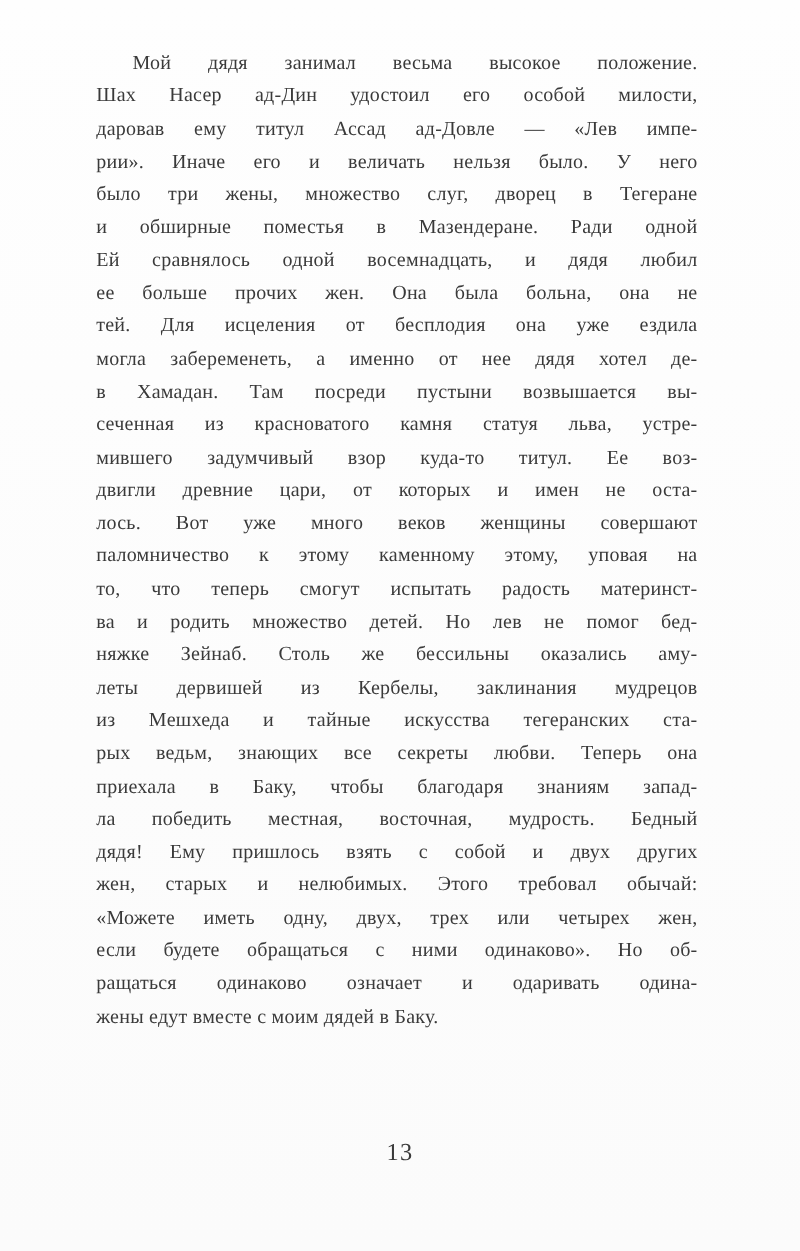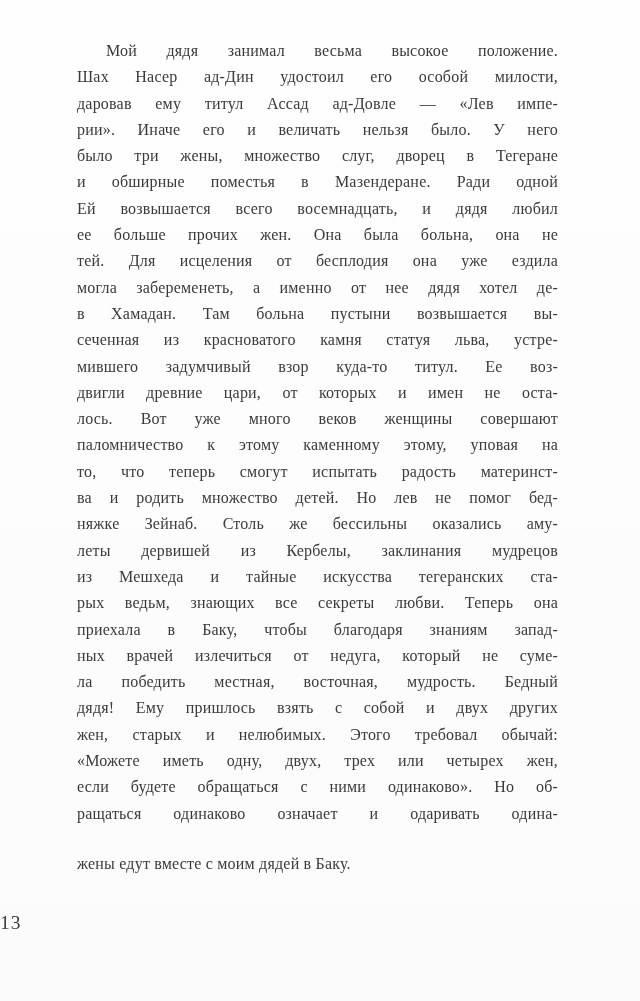--- a/index.html
+++ b/index.html
@@ -36,62 +36,60 @@
     text-align: justify;
     text-align-last: justify;
     white-space: normal;
     height: 26.3px;
   }
   .text-line.first-line {
     text-indent: 29px;
   }
   .text-line.last-line {
     text-align-last: left;
-    margin-top: 24px;
   }
   .page-number {
     position: absolute;
     left: 0;
     top: 912px;
     width: 640px;
-    text-align: left;
+    text-align: center;
     color: #3a3a3a;
     font-size: 19.5px;
     letter-spacing: 1px;
   }
 </style>
 </head>
 <body>
 
 <div class="book-page">
   <div class="text-block" id="text-block">
       <div class="text-line first-line">Мой дядя занимал весьма высокое положение.</div>
       <div class="text-line">Шах Насер ад-Дин удостоил его особой милости,</div>
       <div class="text-line">даровав ему титул Ассад ад-Довле — «Лев импе-</div>
       <div class="text-line">рии». Иначе его и величать нельзя было. У него</div>
       <div class="text-line">было три жены, множество слуг, дворец в Тегеране</div>
       <div class="text-line">и обширные поместья в Мазендеране. Ради одной</div>
-      <div class="text-line">Ей возвышается всего восемнадцать, и дядя любил</div>
+      <div class="text-line">Ей сравнялось одной восемнадцать, и дядя любил</div>
       <div class="text-line">ее больше прочих жен. Она была больна, она не</div>
       <div class="text-line">тей. Для исцеления от бесплодия она уже ездила</div>
       <div class="text-line">могла забеременеть, а именно от нее дядя хотел де-</div>
-      <div class="text-line">в Хамадан. Там больна пустыни возвышается вы-</div>
+      <div class="text-line">в Хамадан. Там посреди пустыни возвышается вы-</div>
       <div class="text-line">сеченная из красноватого камня статуя льва, устре-</div>
       <div class="text-line">мившего задумчивый взор куда-то титул. Ее воз-</div>
       <div class="text-line">двигли древние цари, от которых и имен не оста-</div>
       <div class="text-line">лось. Вот уже много веков женщины совершают</div>
       <div class="text-line">паломничество к этому каменному этому, уповая на</div>
       <div class="text-line">то, что теперь смогут испытать радость материнст-</div>
       <div class="text-line">ва и родить множество детей. Но лев не помог бед-</div>
       <div class="text-line">няжке Зейнаб. Столь же бессильны оказались аму-</div>
       <div class="text-line">леты дервишей из Кербелы, заклинания мудрецов</div>
       <div class="text-line">из Мешхеда и тайные искусства тегеранских ста-</div>
       <div class="text-line">рых ведьм, знающих все секреты любви. Теперь она</div>
       <div class="text-line">приехала в Баку, чтобы благодаря знаниям запад-</div>
-      <div class="text-line">ных врачей излечиться от недуга, который не суме-</div>
       <div class="text-line">ла победить местная, восточная, мудрость. Бедный</div>
       <div class="text-line">дядя! Ему пришлось взять с собой и двух других</div>
       <div class="text-line">жен, старых и нелюбимых. Этого требовал обычай:</div>
       <div class="text-line">«Можете иметь одну, двух, трех или четырех жен,</div>
       <div class="text-line">если будете обращаться с ними одинаково». Но об-</div>
       <div class="text-line">ращаться одинаково означает и одаривать одина-</div>
       <div class="text-line last-line">жены едут вместе с моим дядей в Баку.</div>
     </div>
   <div class="page-number">13</div>
 </div>

